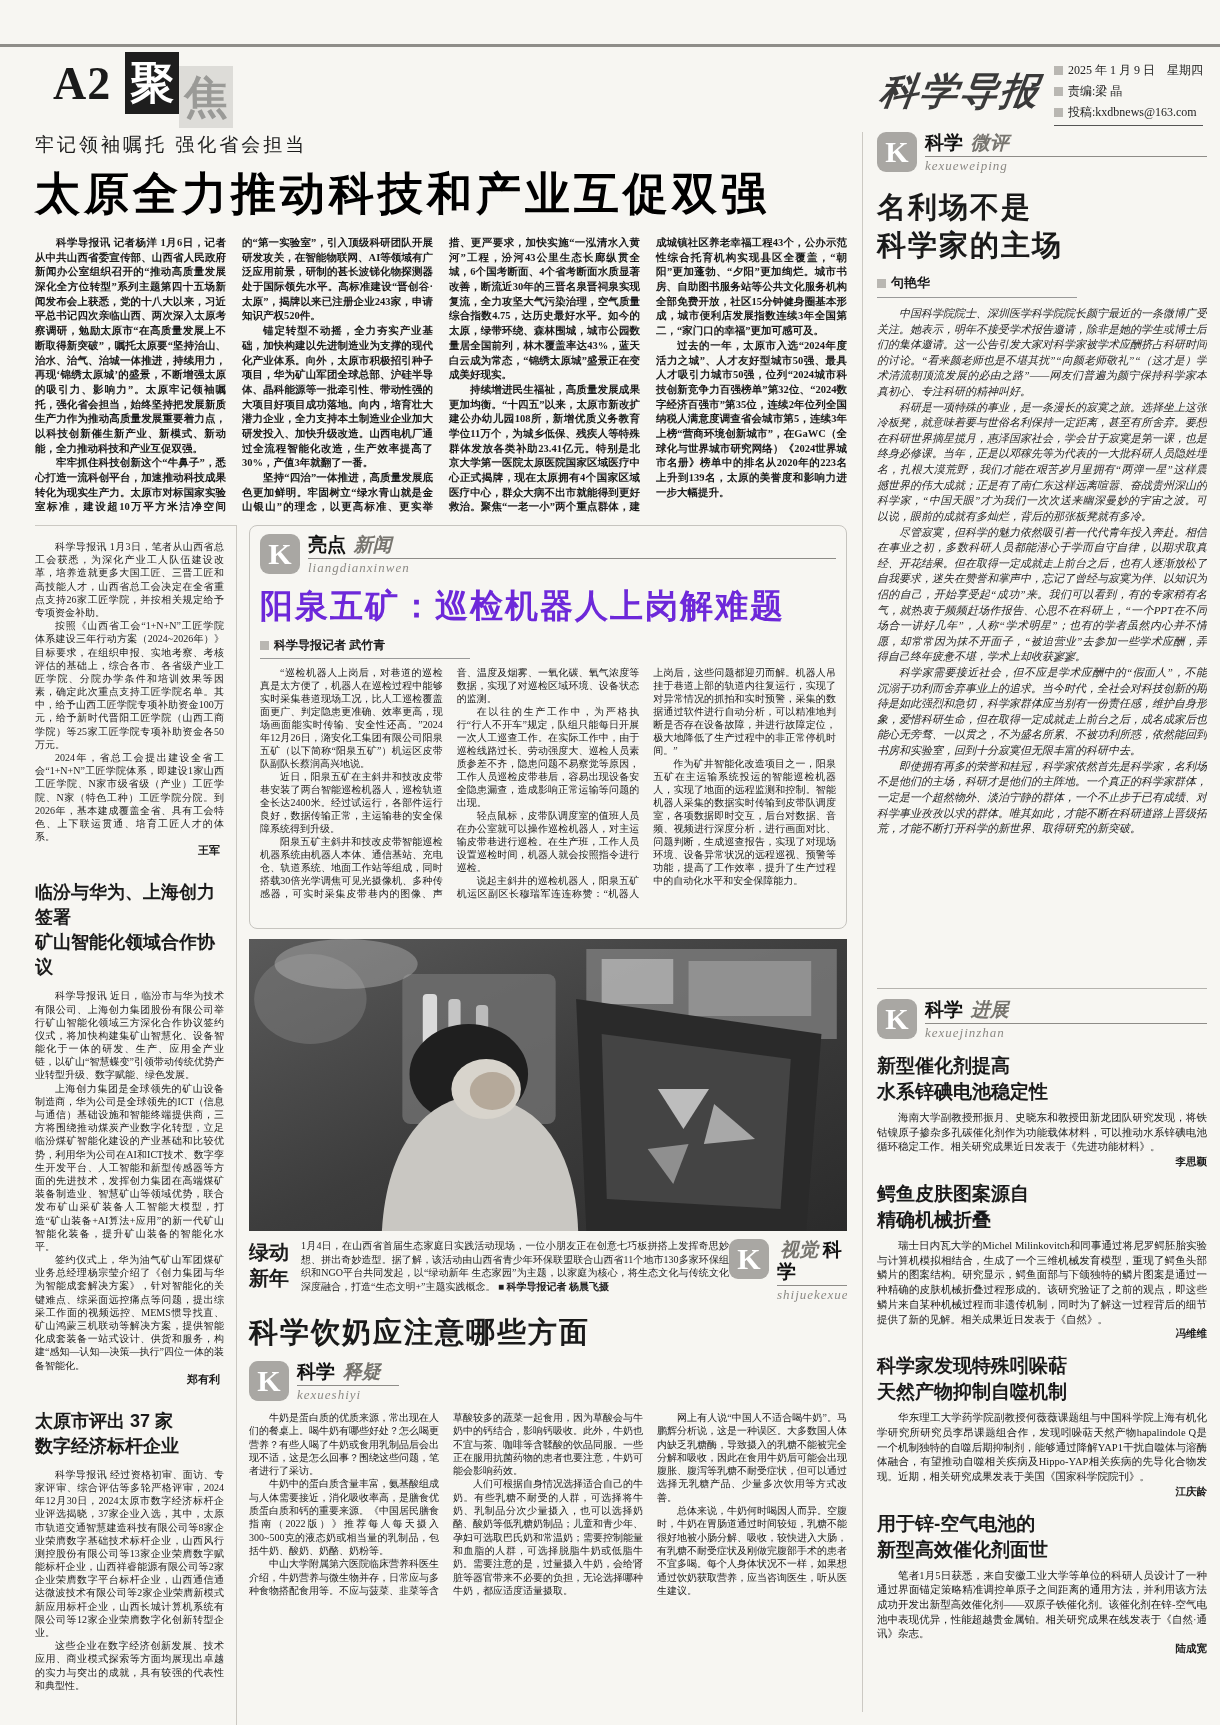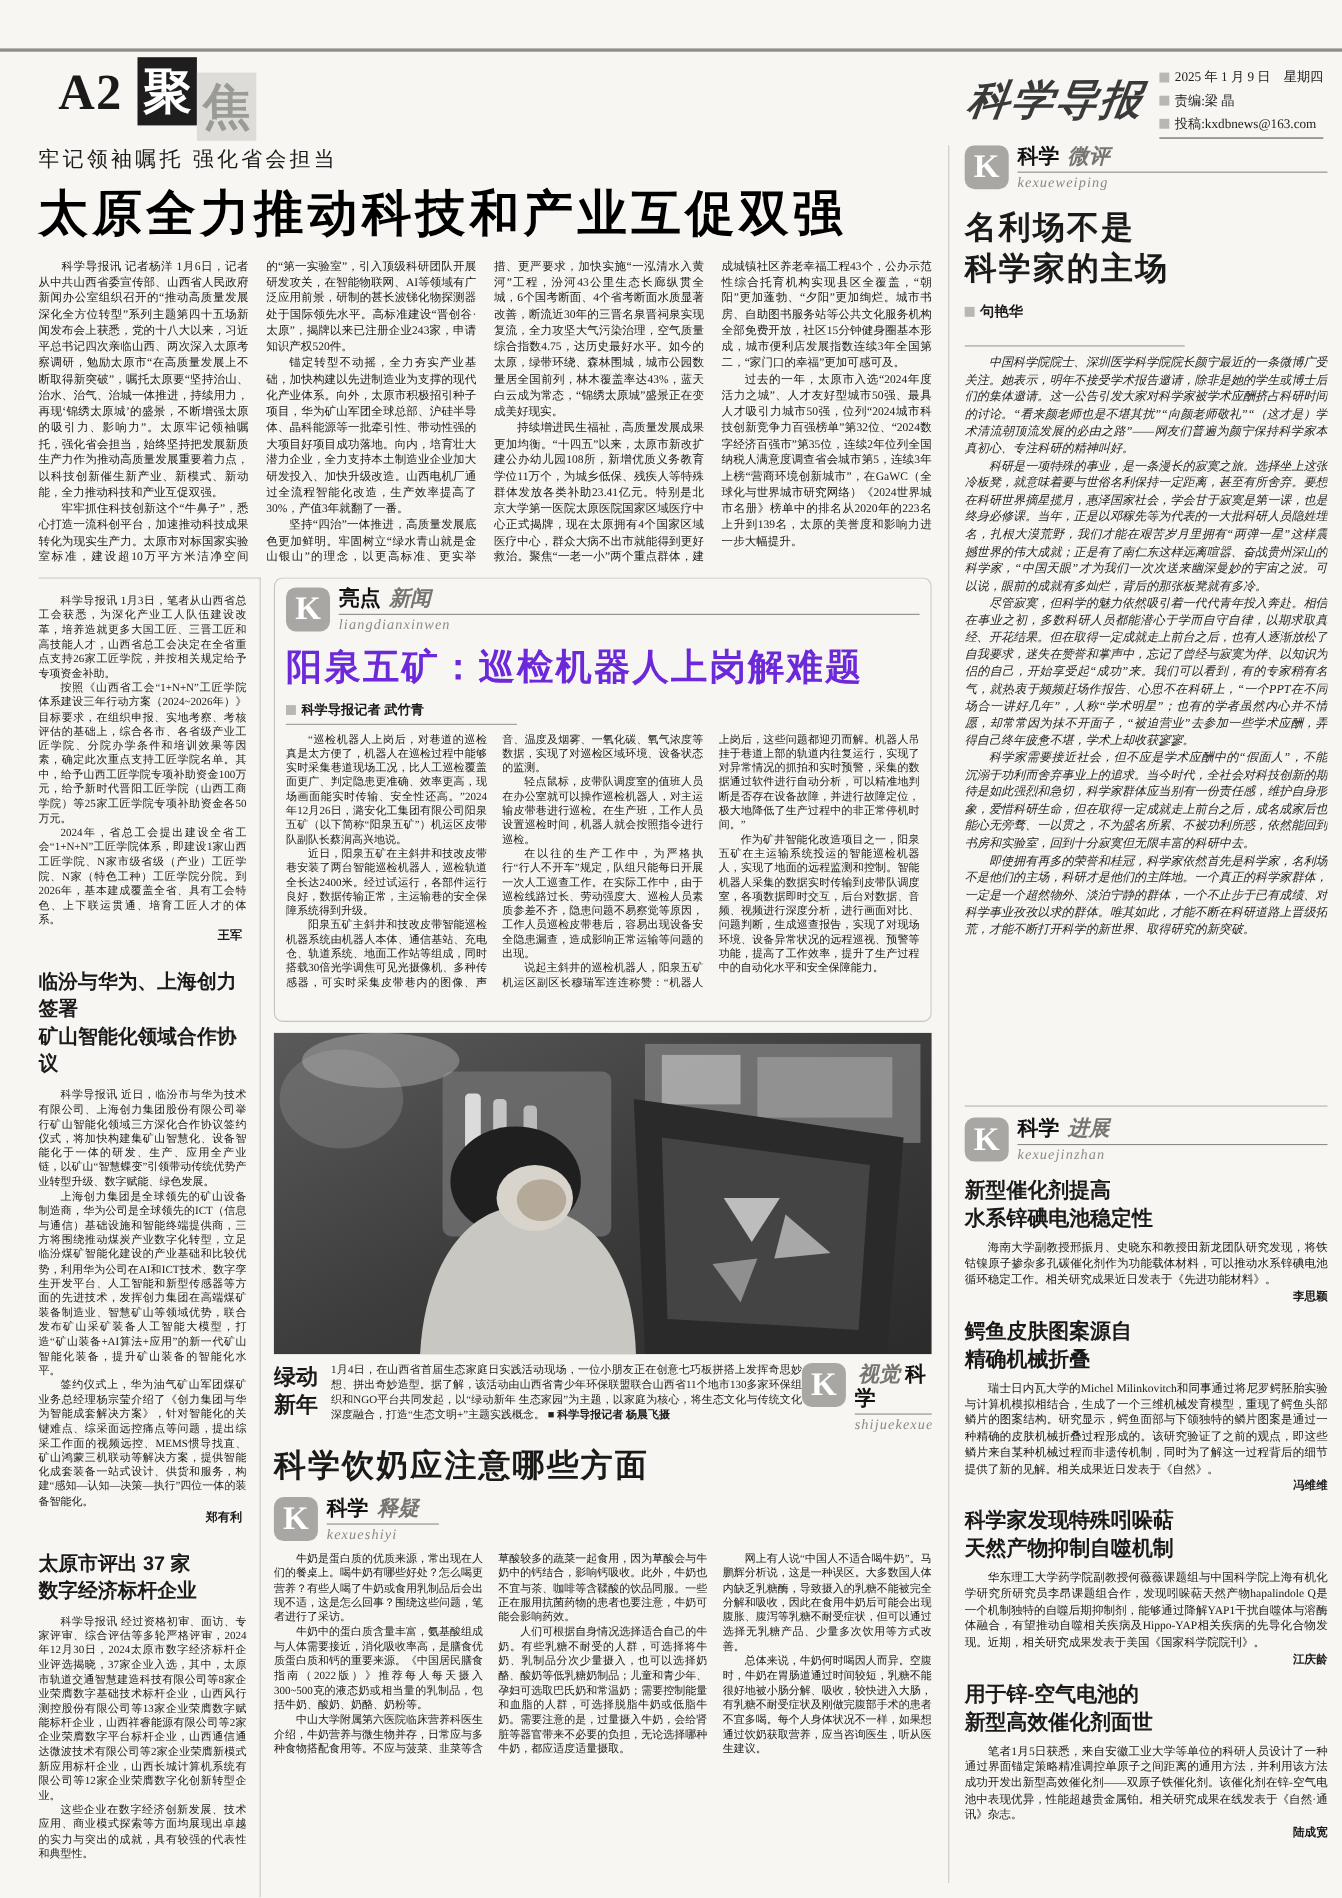--- a/index.html
+++ b/index.html
@@ -31,21 +31,21 @@
   .sec-cn .b{font-style:italic;color:#77756f;font-weight:bold;margin-left:3px;}
   .sec-roman{font-size:13px;font-style:italic;color:#8b8984;letter-spacing:1px;line-height:17px;}
   .sig{text-align:right;font-weight:bold;font-size:11px;padding-right:4px;}
   p.para{margin:0;text-indent:2em;text-align:justify;}
   
   .main-left{position:absolute;left:35px;top:132px;width:812px;}
   .kicker{font-size:19px;letter-spacing:3px;color:#1c1c1c;font-family:"Liberation Sans",sans-serif;margin-bottom:10px;}
   .bigtitle{font-size:45px;font-weight:900;letter-spacing:4px;line-height:52px;color:#000;
             font-family:"Liberation Sans","DejaVu Sans",sans-serif;margin-bottom:16px;}
   .story4{column-count:4;column-gap:16px;height:292px;overflow:hidden;font-size:10.5px;line-height:1.4;}
-  .story4 p{margin:0 0 0 0;text-indent:2em;text-align:justify;}
+  .story4 p{margin:0 0 0 0;text-indent:2em;text-align:justify;font-weight:bold;}
   
   .lower{position:absolute;left:35px;top:525px;width:812px;height:1200px;display:flex;}
   .leftcol{width:202px;border-right:1px solid #ccc9c3;padding-right:12px;box-sizing:border-box;
            border-top:1px solid #ccc9c3;padding-top:14px;overflow:hidden;}
   .l-art{margin-bottom:22px;}
   .l-title{font-size:18px;font-weight:bold;line-height:25px;font-family:"Liberation Sans",sans-serif;margin-bottom:9px;}
   .l-body{font-size:10px;line-height:1.32;}
   .l-body p{margin:0;text-indent:2em;text-align:justify;}
   .centercol{flex:1;padding-left:12px;box-sizing:border-box;overflow:hidden;}
   .hl-box{border:1px solid #c6c4bf;border-radius:8px;padding:8px 10px 10px;}
@@ -69,21 +69,21 @@
   .milk-title{font-size:29px;font-weight:900;letter-spacing:2px;font-family:"Liberation Sans",sans-serif;margin:4px 0 8px;}
   .milk-head{width:150px;margin-bottom:8px;}
   .milk-text{column-count:3;column-gap:14px;height:318px;overflow:hidden;font-size:10px;line-height:1.33;}
   .milk-text p{margin:0;text-indent:2em;text-align:justify;}
   
   .rightcol{position:absolute;left:862px;top:132px;width:330px;height:1580px;overflow:hidden;
             border-left:1px solid #ccc9c3;padding-left:14px;}
   .wp-title{font-size:29px;font-weight:900;line-height:38px;letter-spacing:2px;
             font-family:"Liberation Sans",sans-serif;margin:14px 0 10px;}
   .wp-author{display:flex;align-items:center;font-size:13px;font-weight:bold;border-bottom:1px solid #999;
-             padding-bottom:22px;margin-bottom:8px;width:200px;font-family:"Liberation Sans",sans-serif;}
+             padding-bottom:5px;margin-bottom:8px;width:200px;font-family:"Liberation Sans",sans-serif;}
   .wp-text{font-size:11px;line-height:1.42;font-style:italic;color:#1f1f1f;height:672px;overflow:hidden;}
   .wp-text p{margin:0;text-indent:2em;text-align:justify;}
   .jz{border-top:1px solid #b5b3ae;padding-top:10px;margin-top:10px;}
   .jz-art{margin-top:12px;}
   .jz-title{font-size:19px;font-weight:bold;line-height:26px;font-family:"Liberation Sans",sans-serif;margin-bottom:6px;}
   .jz-body{font-size:10.5px;line-height:1.4;text-indent:2em;text-align:justify;margin:0;}
   .jz-sig{text-align:right;font-weight:bold;font-size:10.5px;}
 </style>
 </head>
 <body>
@@ -181,22 +181,22 @@
         </div>
         <div class="hl-title">阳泉五矿：巡检机器人上岗解难题</div>
         <div class="hl-byline">
           <span class="sq"></span>
           <span>科学导报记者  武竹青</span>
         </div>
         <div class="hl-text">
           <p>“巡检机器人上岗后，对巷道的巡检真是太方便了，机器人在巡检过程中能够实时采集巷道现场工况，比人工巡检覆盖面更广、判定隐患更准确、效率更高，现场画面能实时传输、安全性还高。”2024年12月26日，潞安化工集团有限公司阳泉五矿（以下简称“阳泉五矿”）机运区皮带队副队长蔡润高兴地说。</p>
           <p>近日，阳泉五矿在主斜井和技改皮带巷安装了两台智能巡检机器人，巡检轨道全长达2400米。经过试运行，各部件运行良好，数据传输正常，主运输巷的安全保障系统得到升级。</p>
           <p>阳泉五矿主斜井和技改皮带智能巡检机器系统由机器人本体、通信基站、充电仓、轨道系统、地面工作站等组成，同时搭载30倍光学调焦可见光摄像机、多种传感器，可实时采集皮带巷内的图像、声音、温度及烟雾、一氧化碳、氧气浓度等数据，实现了对巡检区域环境、设备状态的监测。</p>
+          <p>在以往的生产工作中，为严格执行“行人不开车”规定，队组只能每日开展一次人工巡查工作。在实际工作中，由于巡检线路过长、劳动强度大、巡检人员素质参差不齐，隐患问题不易察觉等原因，工作人员巡检皮带巷后，容易出现设备安全隐患漏查，造成影响正常运输等问题的出现。</p>
           <p>轻点鼠标，皮带队调度室的值班人员在办公室就可以操作巡检机器人，对主运输皮带巷进行巡检。在生产班，工作人员设置巡检时间，机器人就会按照指令进行巡检。</p>
-          <p>在以往的生产工作中，为严格执行“行人不开车”规定，队组只能每日开展一次人工巡查工作。在实际工作中，由于巡检线路过长、劳动强度大、巡检人员素质参差不齐，隐患问题不易察觉等原因，工作人员巡检皮带巷后，容易出现设备安全隐患漏查，造成影响正常运输等问题的出现。</p>
           <p>说起主斜井的巡检机器人，阳泉五矿机运区副区长穆瑞军连连称赞：“机器人上岗后，这些问题都迎刃而解。机器人吊挂于巷道上部的轨道内往复运行，实现了对异常情况的抓拍和实时预警，采集的数据通过软件进行自动分析，可以精准地判断是否存在设备故障，并进行故障定位，极大地降低了生产过程中的非正常停机时间。”</p>
           <p>作为矿井智能化改造项目之一，阳泉五矿在主运输系统投运的智能巡检机器人，实现了地面的远程监测和控制。智能机器人采集的数据实时传输到皮带队调度室，各项数据即时交互，后台对数据、音频、视频进行深度分析，进行画面对比、问题判断，生成巡查报告，实现了对现场环境、设备异常状况的远程巡视、预警等功能，提高了工作效率，提升了生产过程中的自动化水平和安全保障能力。</p>
         </div>
       </div>
 
       <div class="photo">
         <svg width="100%" height="100%" viewBox="0 0 585 292" preserveAspectRatio="none">
           <defs>
             <linearGradient id="bg" x1="0" y1="0" x2="1" y2="1">
               <stop offset="0" stop-color="#5a5a5a"></stop>

